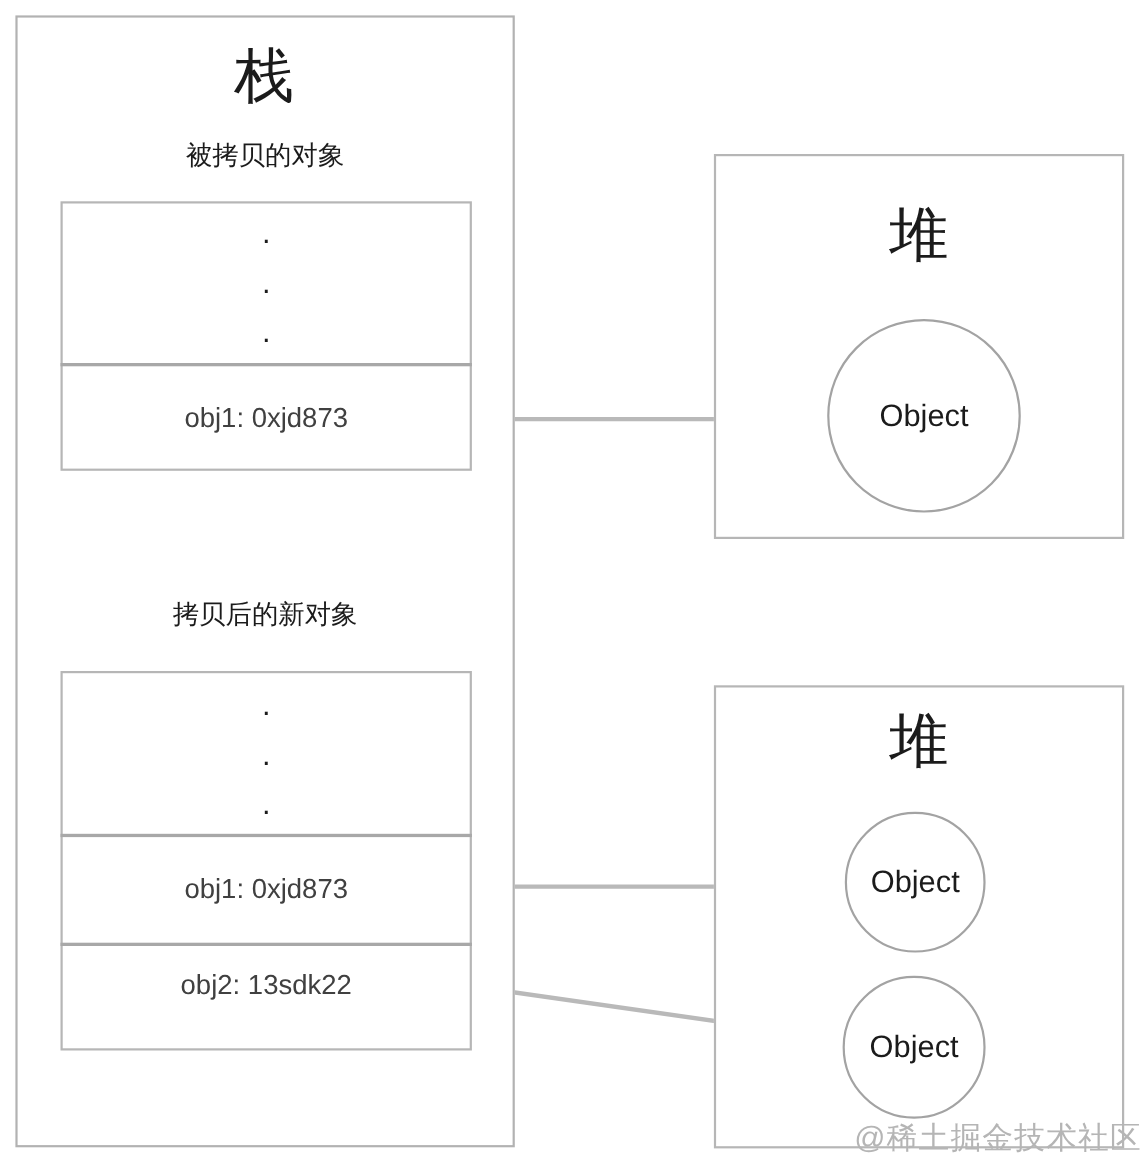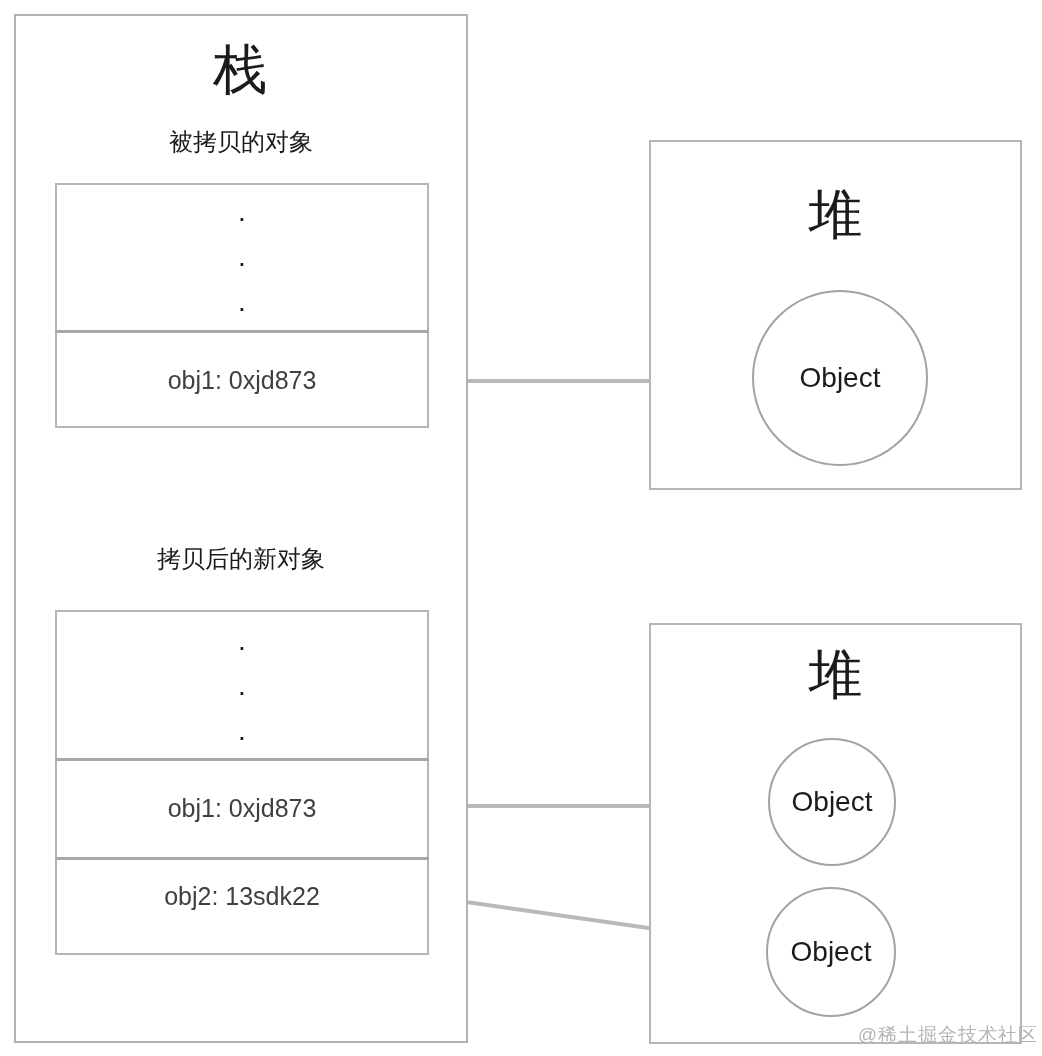--- a/index.html
+++ b/index.html
@@ -114,21 +114,21 @@
     color: #1b1b1b;
   }
   .heap-box.top .obj-circle.c1 { left: 101px; top: 148px; width: 176px; height: 176px; }
   .heap-box.bottom .obj-circle.c1 { left: 117px; top: 113px; width: 128px; height: 128px; }
   .heap-box.bottom .obj-circle.c2 { left: 115px; top: 262px; width: 130px; height: 130px; }
 
   
   .watermark {
     position: absolute;
     right: 4px; top: 1024px;
-    font-size: 19px;
+    font-size: 28px;
     line-height: 22px;
     color: #b5b5b5;
     letter-spacing: 1px;
   }
 </style>
 </head>
 <body>
 
 <div class="canvas">
 

